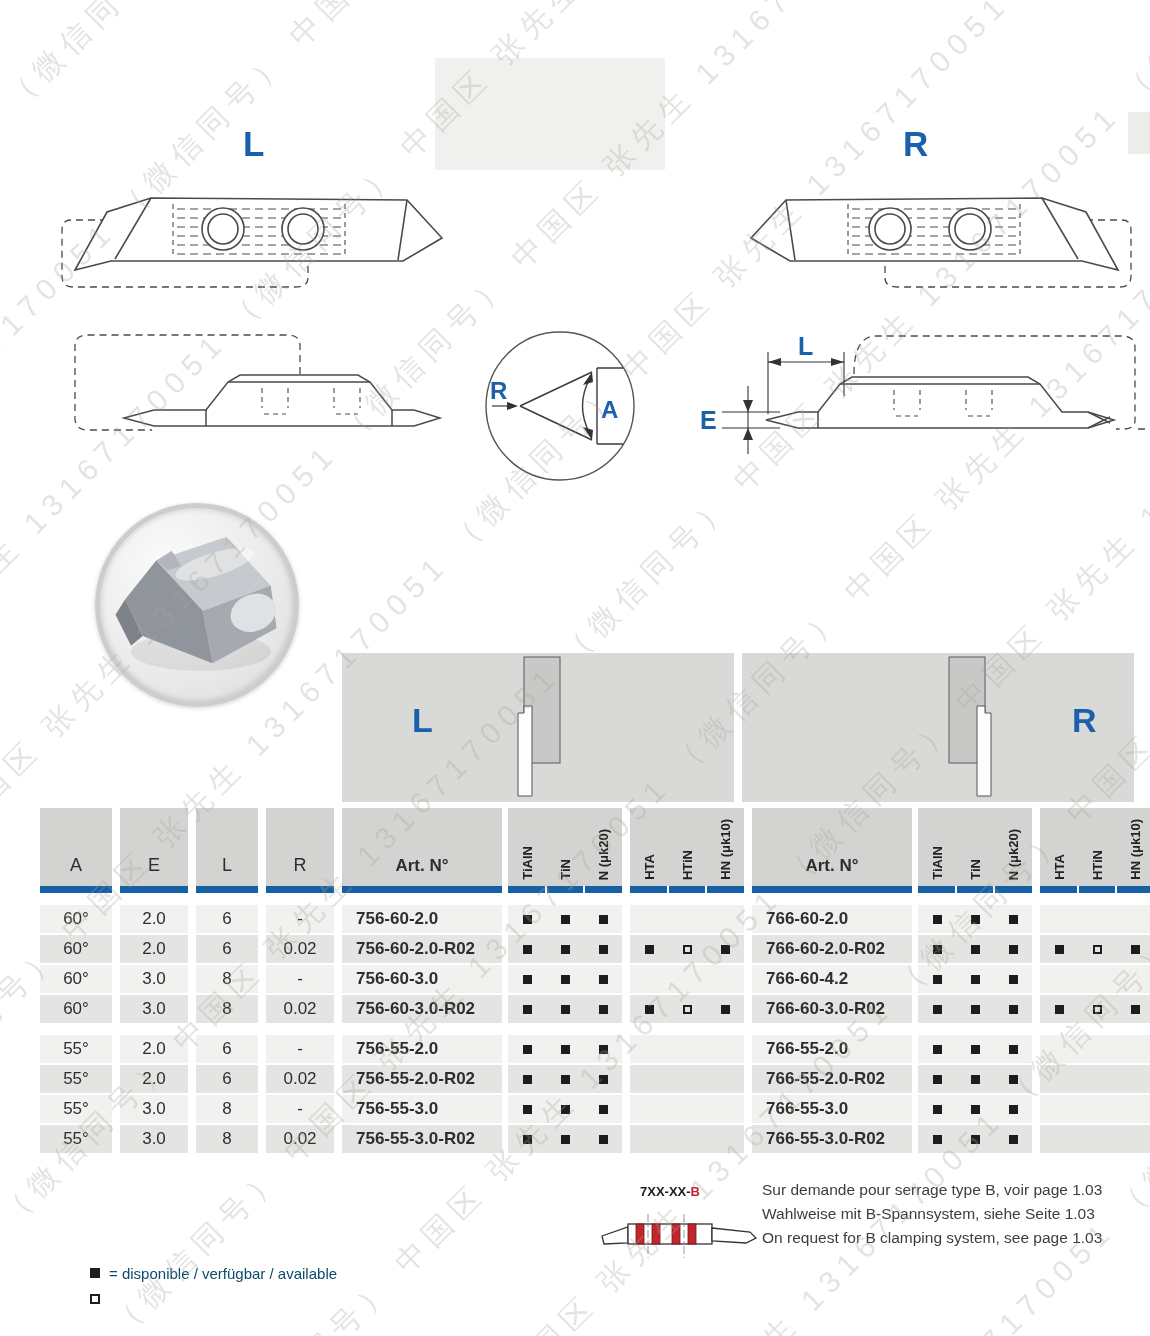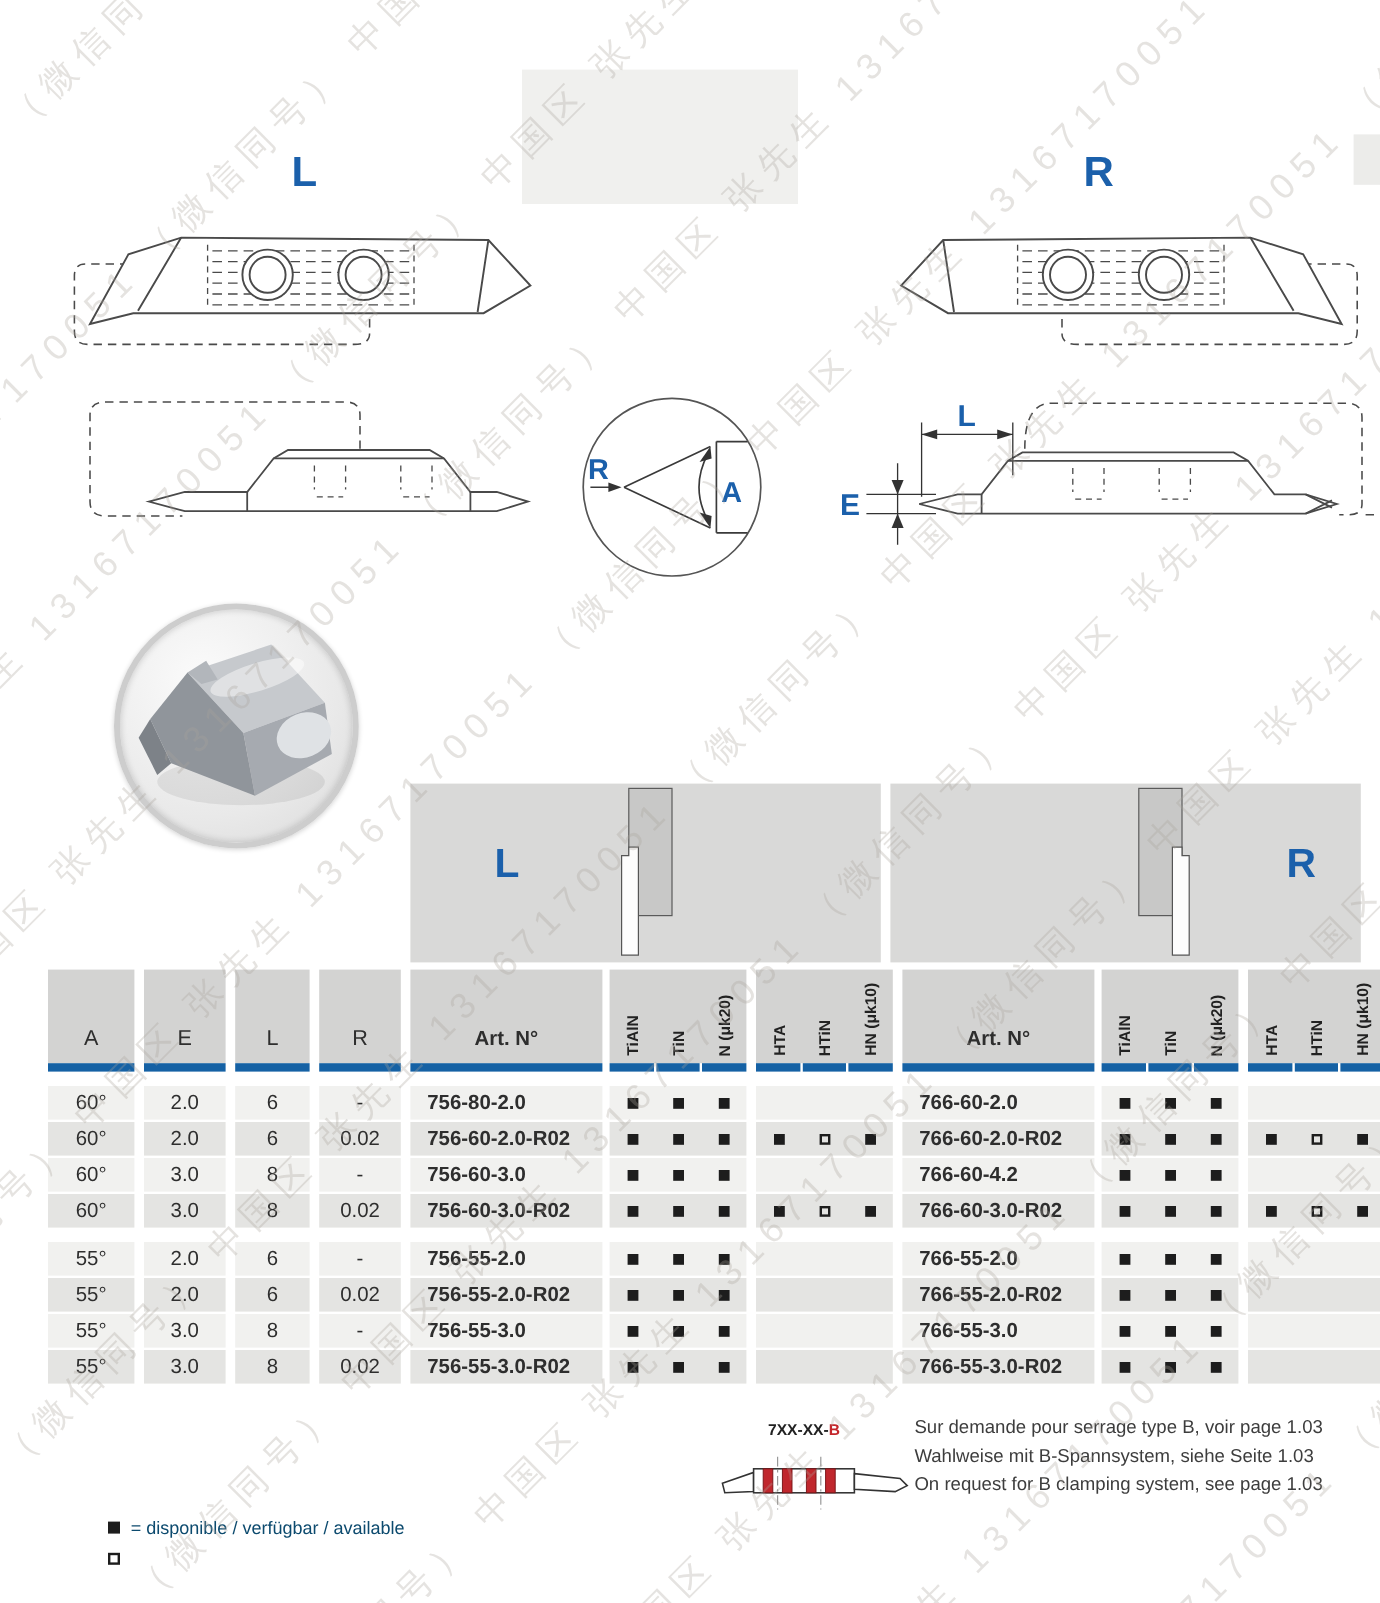--- a/index.html
+++ b/index.html
@@ -325,21 +325,21 @@
         </div>
     </div>
   </div>
 
   <div class="rows" id="rows60">
       <div class="trow light">
         <div class="cell c-a">60°</div>
         <div class="cell c-e">2.0</div>
         <div class="cell c-l">6</div>
         <div class="cell c-r">-</div>
-        <div class="cell c-art">756-80-2.0</div>
+        <div class="cell c-art">756-60-2.0</div>
         <div class="cell marksblk c-marks">
           <div class="msub">
             <div class="mk-f"></div>
           </div>
           <div class="msub">
             <div class="mk-f"></div>
           </div>
           <div class="msub">
             <div class="mk-f"></div>
           </div>

